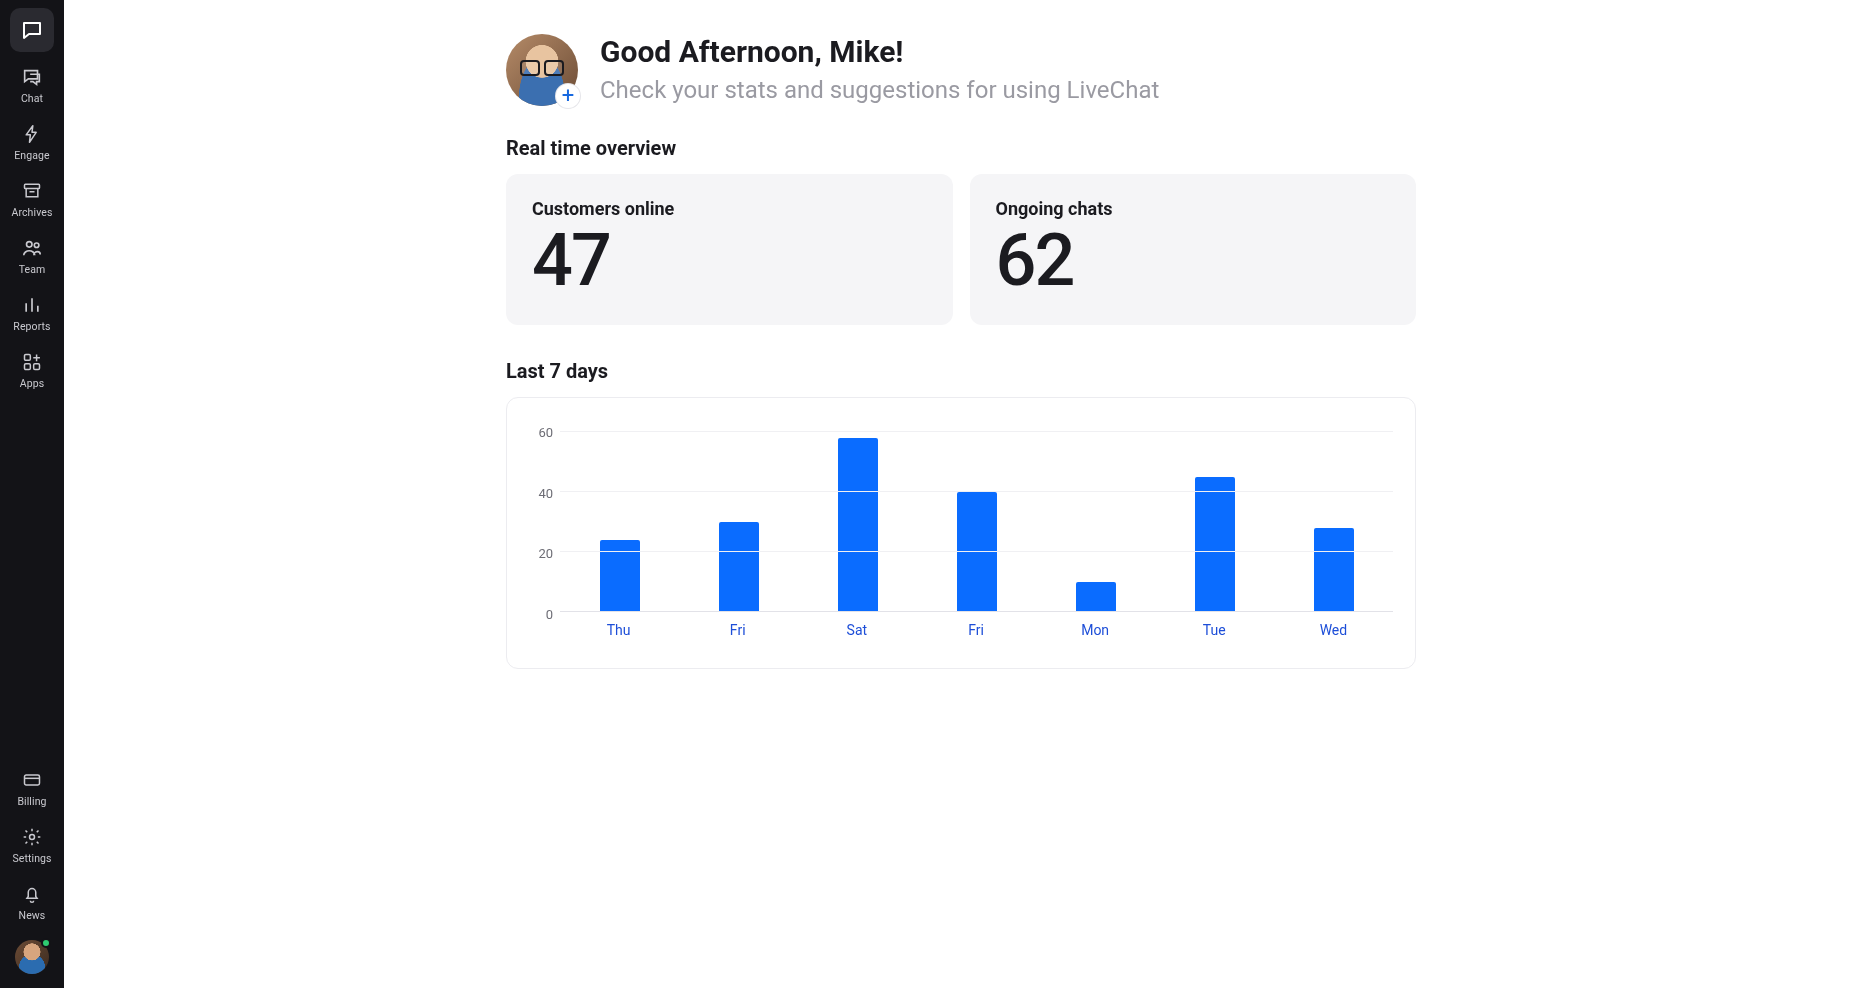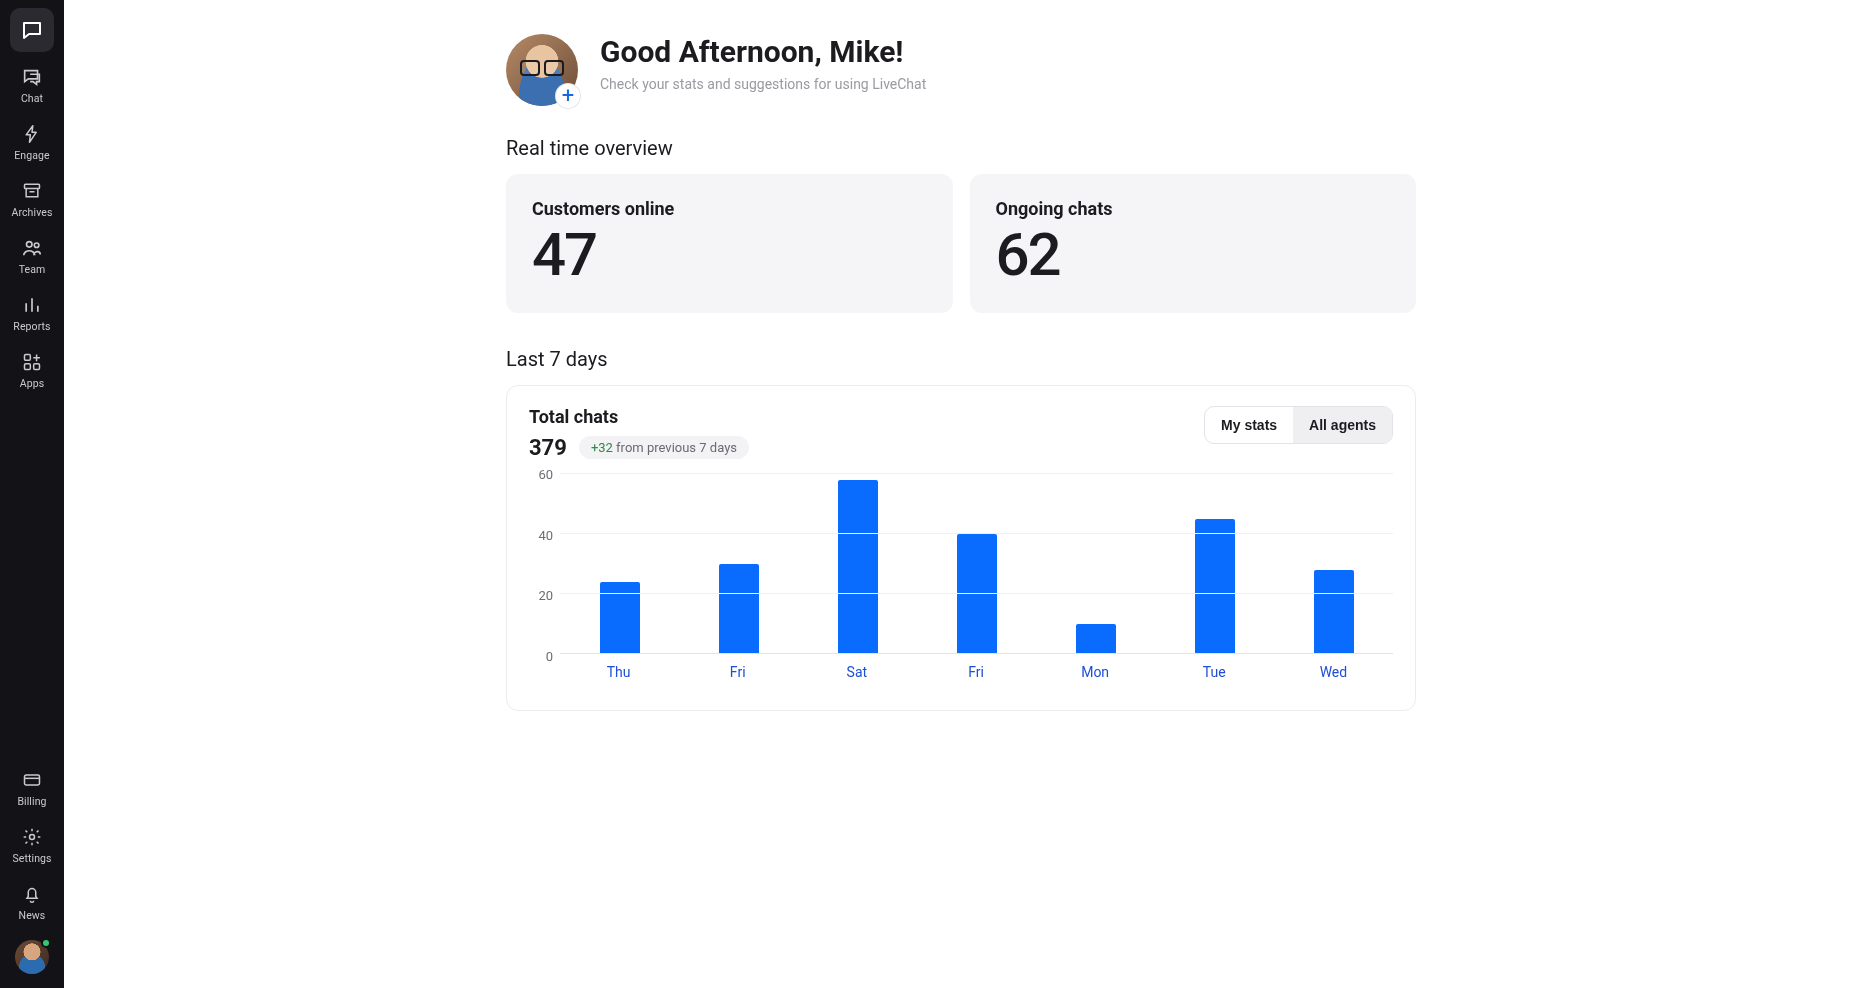--- a/index.html
+++ b/index.html
@@ -32,30 +32,30 @@
 .avatar-large::before { content:""; position:absolute; inset:0; background:
   radial-gradient(circle at 50% 38%, #e8c4a0 0 28%, transparent 29%),
   radial-gradient(ellipse at 50% 90%, #3b6fb0 0 45%, transparent 46%);
 }
 .avatar-glasses { position:absolute; top:26px; left:14px; width:44px; height:14px; }
 .avatar-glasses::before,.avatar-glasses::after { content:""; position:absolute; top:0; width:16px; height:12px; border:2px solid #1b1b20; border-radius:4px; background:rgba(255,255,255,.1); }
 .avatar-glasses::before { left:0; }
 .avatar-glasses::after { right:0; }
 .avatar-add { position:absolute; right:-2px; bottom:-2px; width:24px; height:24px; border-radius:50%; background:#fff; display:flex; align-items:center; justify-content:center; color:#1769e0; font-size:22px; font-weight:400; line-height:1; box-shadow:0 0 0 1px #e6e6ea; cursor:pointer; }
 .greeting h1 { font-size: 30px; font-weight: 700; line-height:1.2; }
-.greeting p  { font-size: 14px; color:#9a9aa2; margin-top:6px; }
-
-
-.section-title { font-size:20px; font-weight:400; margin: 8px 0 14px; }
+.greeting p  { font-size: 24px; color:#9a9aa2; margin-top:6px; }
+
+
+.section-title { font-size:20px; font-weight:700; margin: 8px 0 14px; }
 
 
 .cards { display:flex; gap:17px; margin-bottom: 34px; }
 .card { flex:1; background:#f5f5f7; border-radius:12px; padding:24px 26px 28px; }
 .card .card-title { font-size:18px; font-weight:700; margin-bottom:4px; }
-.card .card-value { font-size:60px; font-weight:500; line-height:1; letter-spacing:-2px; margin-top:6px; }
+.card .card-value { font-size:72px; font-weight:500; line-height:1; letter-spacing:-2px; margin-top:6px; }
 
 
 .panel { border:1px solid #ececf0; border-radius:12px; padding:20px 22px 30px; }
 .panel-header { display:flex; align-items:flex-start; justify-content:space-between; }
 .panel-title { font-size:18px; font-weight:700; }
 .panel-sub { display:flex; align-items:center; gap:12px; margin-top:8px; }
 .panel-sub .big { font-size:22px; font-weight:700; }
 .delta-pill { font-size:13px; color:#6a6a72; background:#f3f3f5; border-radius:16px; padding:4px 12px; }
 .delta-pill .delta { color:#2a8a43; }
 .seg { display:flex; border:1px solid #e2e2e8; border-radius:10px; overflow:hidden; background:#fff; }
@@ -201,35 +201,20 @@
           <div class="card-value">47</div>
         </div>
         <div class="card">
           <div class="card-title">Ongoing chats</div>
           <div class="card-value">62</div>
         </div>
       </div>
 
       <h2 class="section-title">Last 7 days</h2>
       <section class="panel">
-        <div class="panel-header">
-          <div>
-            <div class="panel-title">Total chats</div>
-            <div class="panel-sub">
-              <span class="big">379</span>
-              <span class="delta-pill">
-                <span class="delta">+32</span><span> from previous 7 days</span>
-              </span>
-            </div>
-          </div>
-          <div class="seg">
-            <button>My stats</button>
-            <button class="active">All agents</button>
-          </div>
-        </div>
 
         <div class="chart">
           <div class="y-ticks" id="y-ticks">
               <div class="y-tick" style="bottom: 0%; transform: translateY(50%);">0</div>
               <div class="y-tick" style="bottom: 33.3333%; transform: translateY(50%);">20</div>
               <div class="y-tick" style="bottom: 66.6667%; transform: translateY(50%);">40</div>
               <div class="y-tick" style="bottom: 100%; transform: translateY(50%);">60</div>
             </div>
           <div class="plot" id="plot">
             <div class="bars" id="bars">

